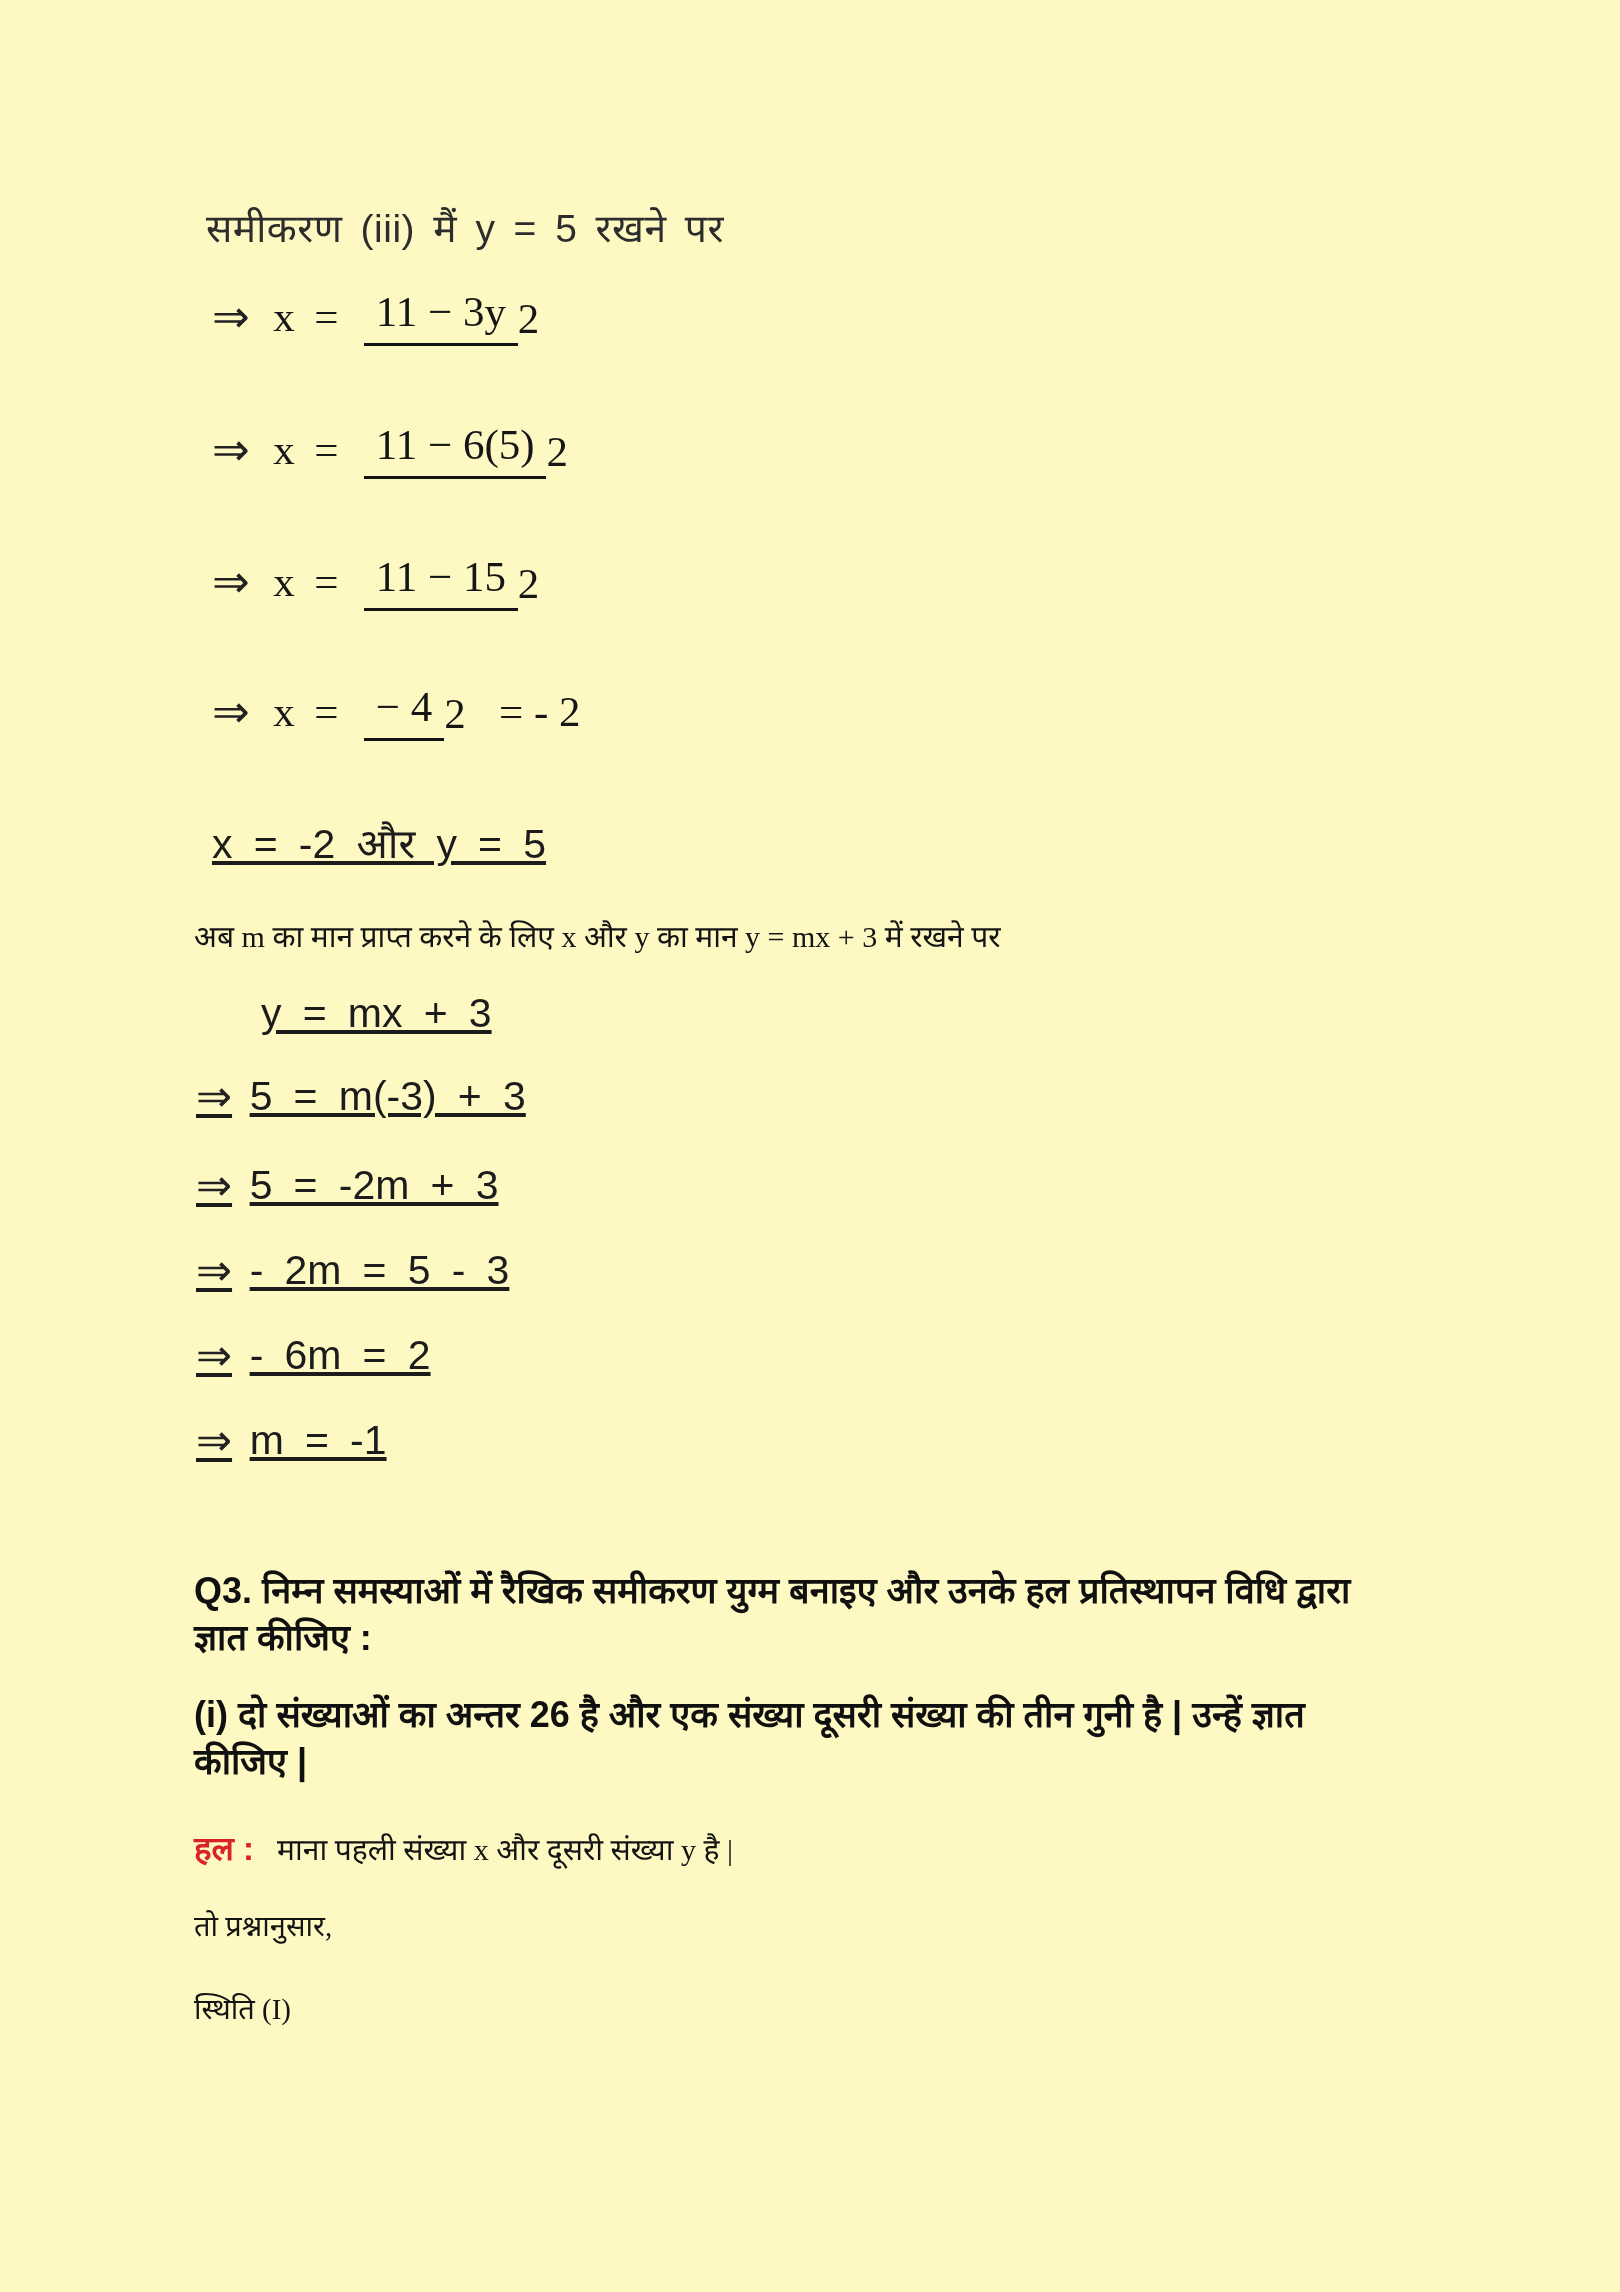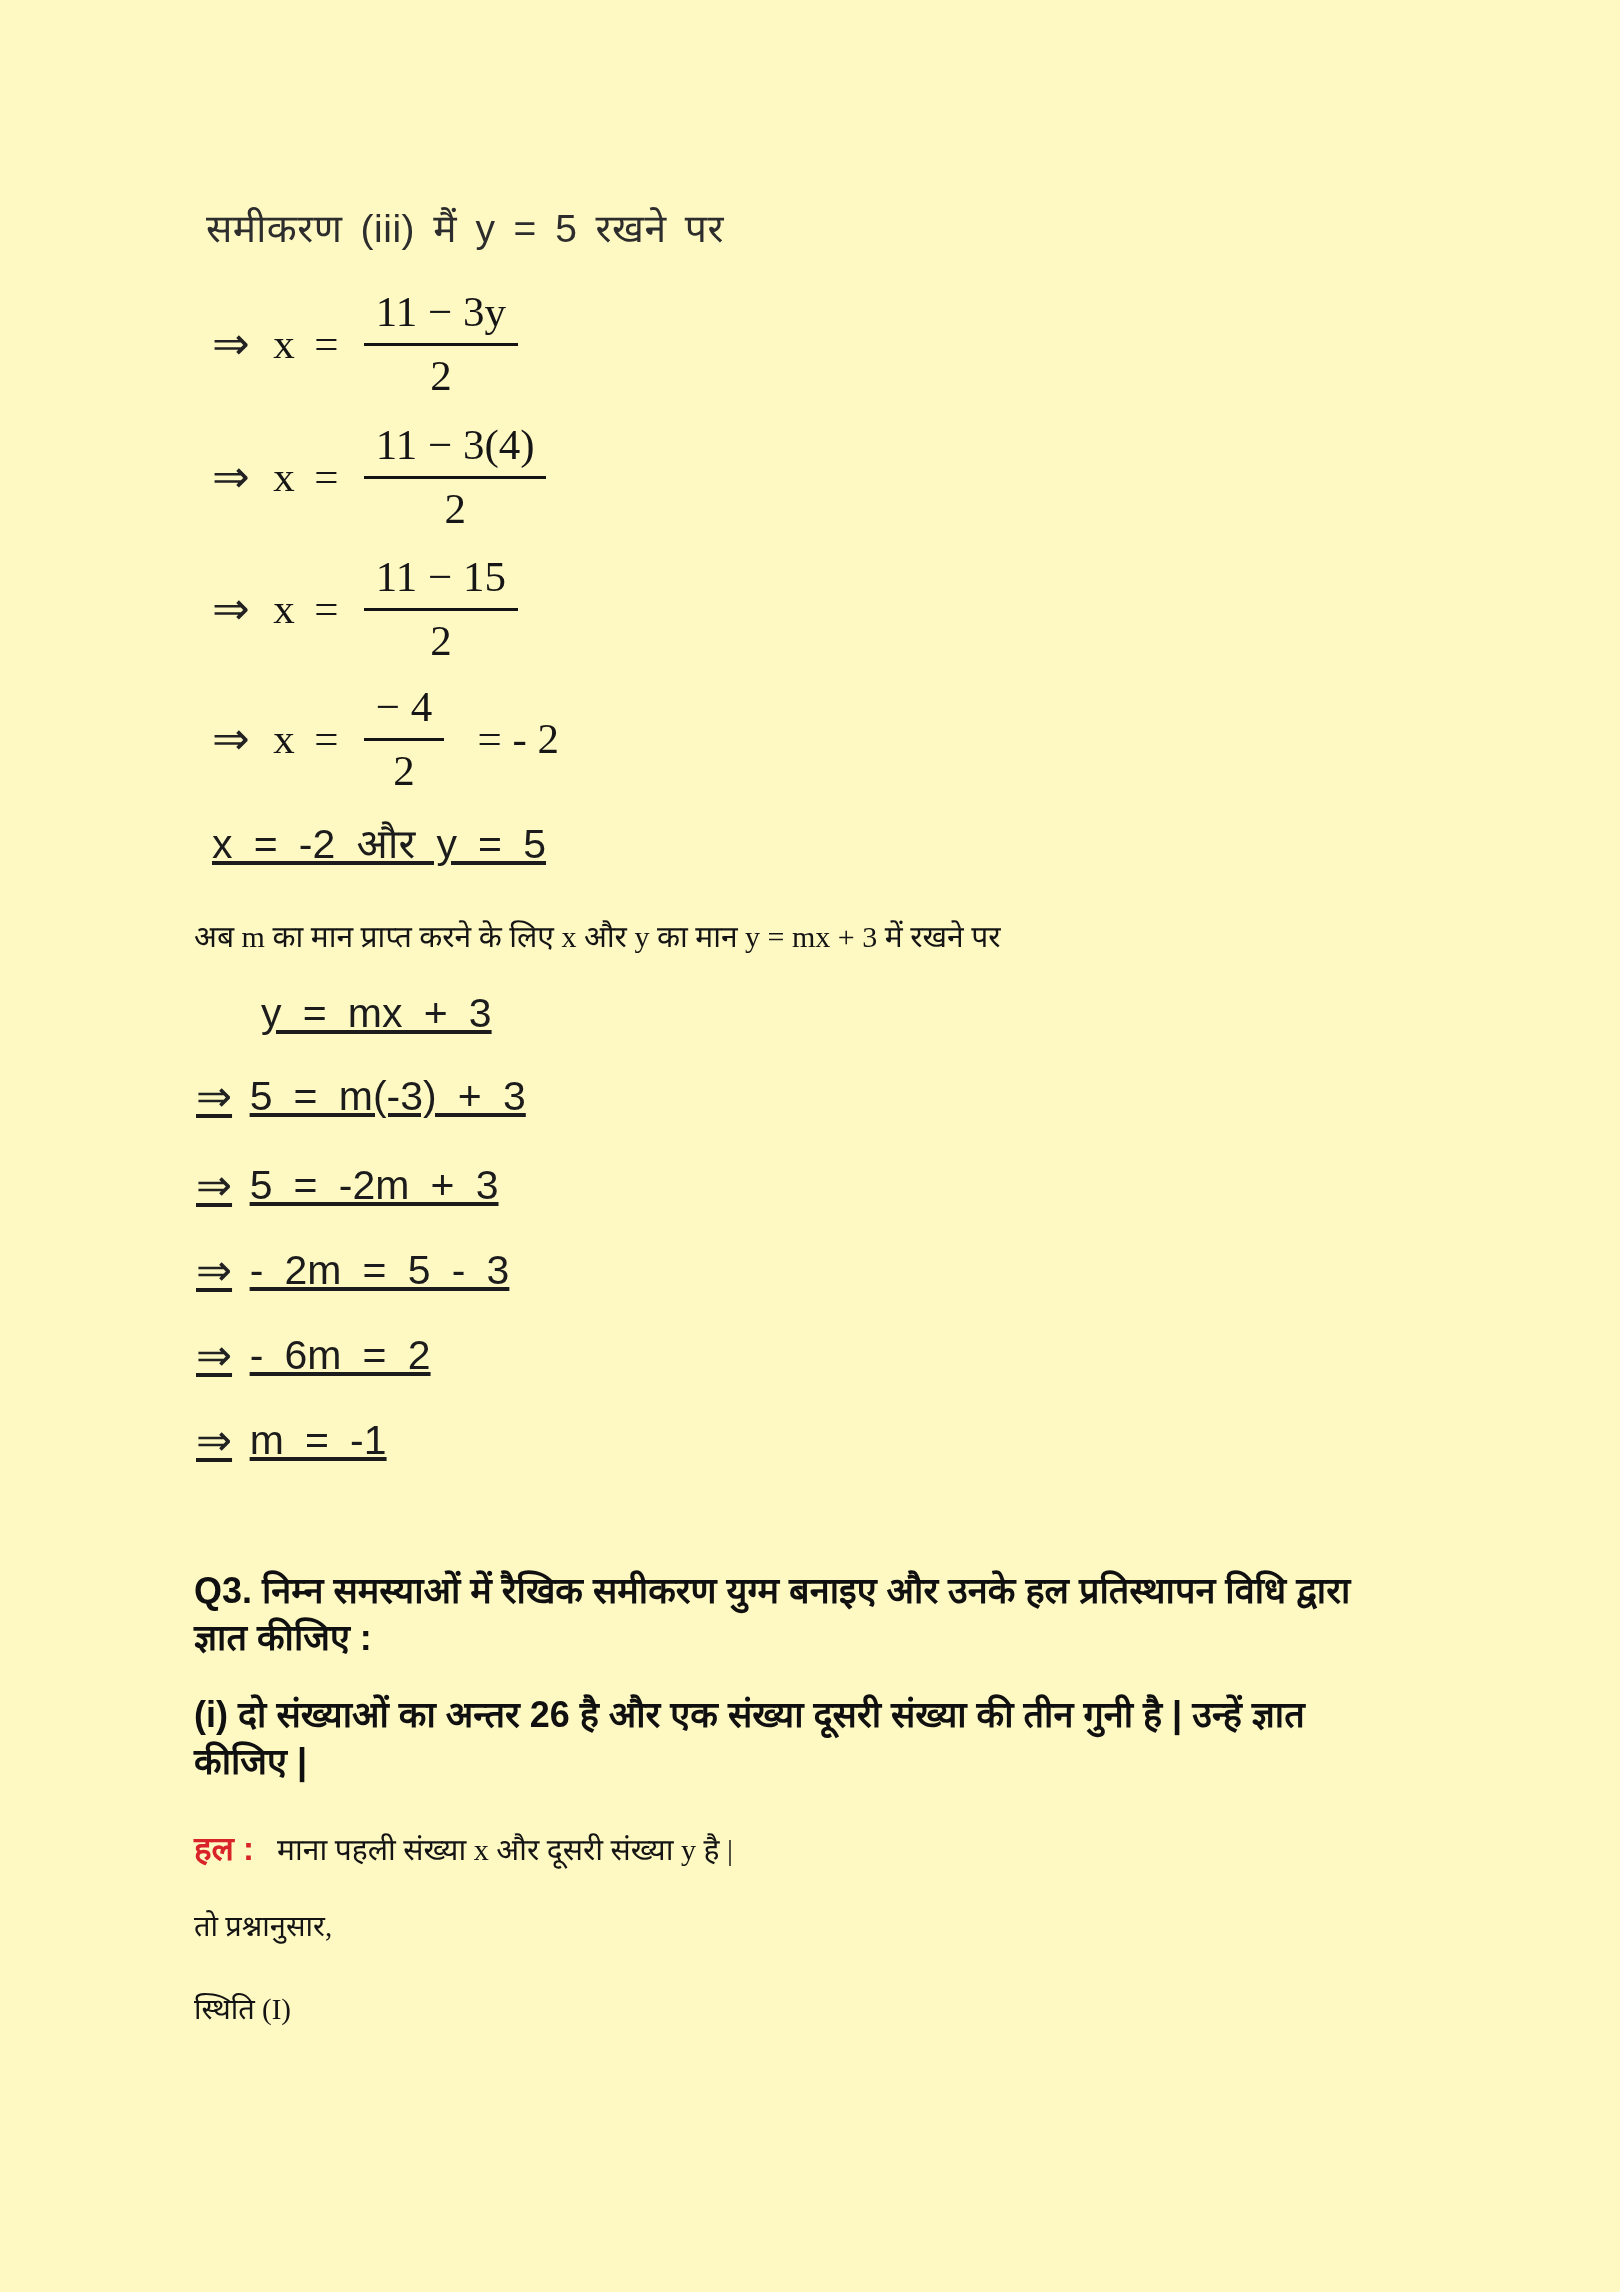--- a/index.html
+++ b/index.html
@@ -27,21 +27,21 @@
     display:flex; align-items:center; gap:19.6px;
     font-family:"Liberation Serif", serif;
     font-size:43px; color:#161616;
     white-space:nowrap;
   }
   .fracline .arrow {
     font-family:"Liberation Sans", sans-serif;
     font-size:45px; font-weight:400; color:#222;
     margin-right:3.9px;
   }
-  .frac { display:inline-flex; flex-direction:column; align-items:center; text-align:center; margin-left:5.9px; }
+  .frac { display:inline-flex; align-items:center; text-align:center; margin-left:5.9px; }
   .frac .num { padding:0 11.8px 6.9px; border-bottom:3.9px solid #141414; }
   .frac .den { padding-top:4.9px; }
   .fracline .rhs { margin-left:13.7px; }
 
   .fb1 { left:212px; top:287px; }
   .fb2 { left:212px; top:420px; }
   .fb3 { left:212px; top:552px; }
   .fb4 { left:212px; top:682px; }
 
   
@@ -101,21 +101,21 @@
       <span class="num">11 − 3y</span>
       <span class="den">2</span>
     </span>
   </div>
 
   <div class="abs fracline fb2">
     <span class="arrow">⇒</span>
     <span class="tok">x</span>
     <span class="tok">=</span>
     <span class="frac">
-      <span class="num">11 − 3(4)</span>
+      <span class="num">11 − 6(5)</span>
       <span class="den">2</span>
     </span>
   </div>
 
   <div class="abs fracline fb3">
     <span class="arrow">⇒</span>
     <span class="tok">x</span>
     <span class="tok">=</span>
     <span class="frac">
       <span class="num">11 − 15</span>

